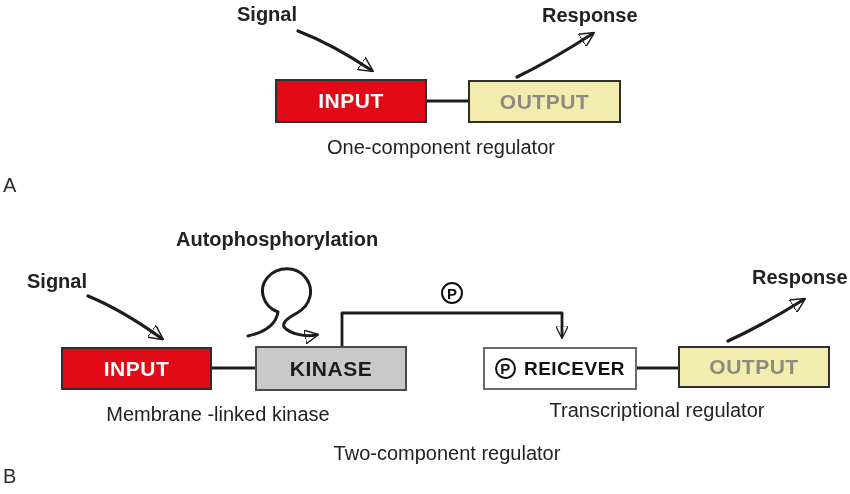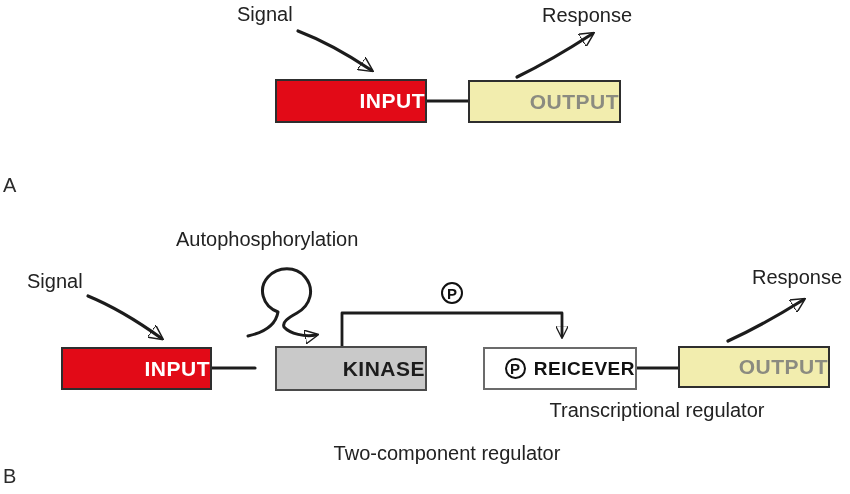--- a/index.html
+++ b/index.html
@@ -26,51 +26,51 @@
   .stage svg.wires {
     position: absolute;
     left: 0; top: 0;
     width: 850px; height: 494px;
     z-index: 1;
   }
   .wires path { fill: none; stroke: #1c1c1c; stroke-linecap: round; stroke-linejoin: round; }
   .abs { position: absolute; z-index: 2; }
   .annot {
     font-size: 20px;
-    font-weight: 400;
+    font-weight: 700;
     color: #222222;
     white-space: nowrap;
     line-height: 1.1;
   }
   .caption {
     font-size: 20px;
     font-weight: 400;
     color: #222222;
     white-space: nowrap;
     transform: translateX(-50%);
     line-height: 1.1;
   }
   .panel-letter {
     font-size: 20px;
     font-weight: 400;
     color: #2b2b2b;
   }
   .box {
     display: flex;
     align-items: center;
-    justify-content: flex-end;
+    justify-content: center;
     box-sizing: border-box;
     font-size: 21px;
     font-weight: 700;
     letter-spacing: 0.5px;
     white-space: nowrap;
   }
   .box.input   { background: var(--input-fill);   border: 2px solid var(--box-border); color: var(--input-text); }
   .box.output  { background: var(--output-fill);  border: 2px solid var(--box-border); color: var(--output-text); }
-  .box.kinase  { background: var(--kinase-fill);  border: 2px solid #4a4a4a; color: #1c1c1c; margin-left: 20px; }
+  .box.kinase  { background: var(--kinase-fill);  border: 2px solid #4a4a4a; color: #1c1c1c; }
   .box.receiver{ background: var(--receiver-fill); border: 2px solid var(--receiver-border); color: #111111; gap: 8px; font-size: 19px; }
   .p-badge {
     display: flex;
     align-items: center;
     justify-content: center;
     width: 21px; height: 21px;
     border: 2.5px solid #111111;
     border-radius: 50%;
     box-sizing: border-box;
     font-size: 15px;
@@ -113,20 +113,21 @@
   <div class="abs annot" style="left:542px; top:4px;">Response</div>
 
   <div class="abs box input" style="left:275px; top:79px; width:152px; height:44px;">
     <span>INPUT</span>
   </div>
 
   <div class="abs box output" style="left:468px; top:80px; width:153px; height:43px;">
     <span>OUTPUT</span>
   </div>
 
+  <div class="abs caption" style="left:441px; top:136px;">One-component regulator</div>
 
   <div class="abs panel-letter" style="left:3px; top:174px;">A</div>
 
   <div class="abs annot" style="left:176px; top:228px;">Autophosphorylation</div>
 
   <div class="abs annot" style="left:27px; top:270px;">Signal</div>
 
   <div class="abs annot" style="left:752px; top:266px;">Response</div>
 
   <div class="abs p-badge mid" style="left:441px; top:282px;">
@@ -145,20 +146,21 @@
     <span class="p-badge">
       <span>P</span>
     </span>
     <span>REICEVER</span>
   </div>
 
   <div class="abs box output" style="left:678px; top:346px; width:152px; height:42px;">
     <span>OUTPUT</span>
   </div>
 
+  <div class="abs caption" style="left:218px; top:403px;">Membrane -linked kinase</div>
 
   <div class="abs caption" style="left:447px; top:442px;">Two-component regulator</div>
 
   <div class="abs caption" style="left:657px; top:399px;">Transcriptional regulator</div>
 
   <div class="abs panel-letter" style="left:3px; top:465px;">B</div>
 
 </div>
 
 </body></html>

